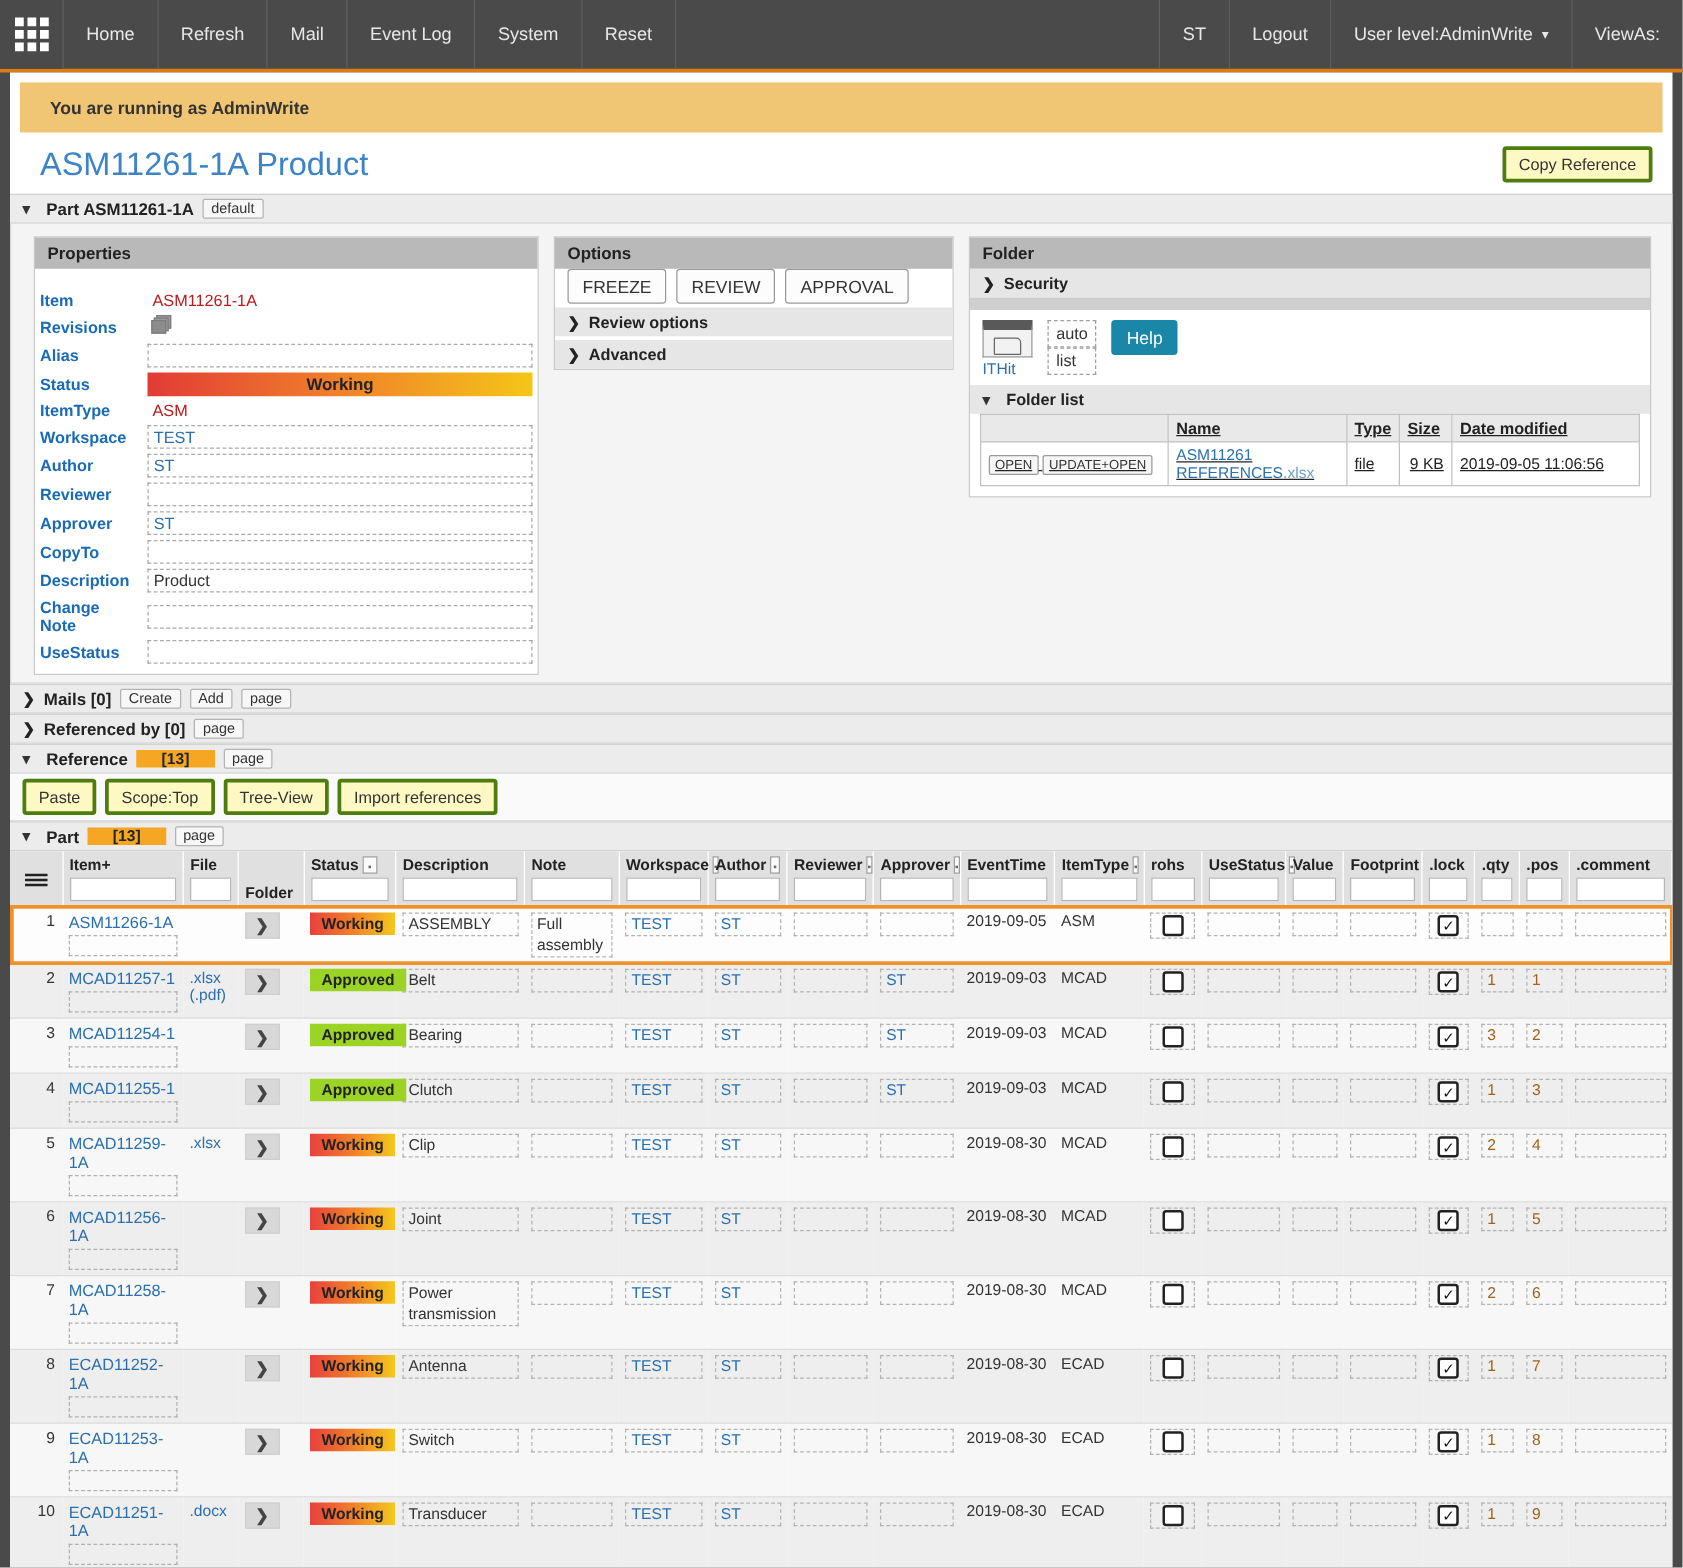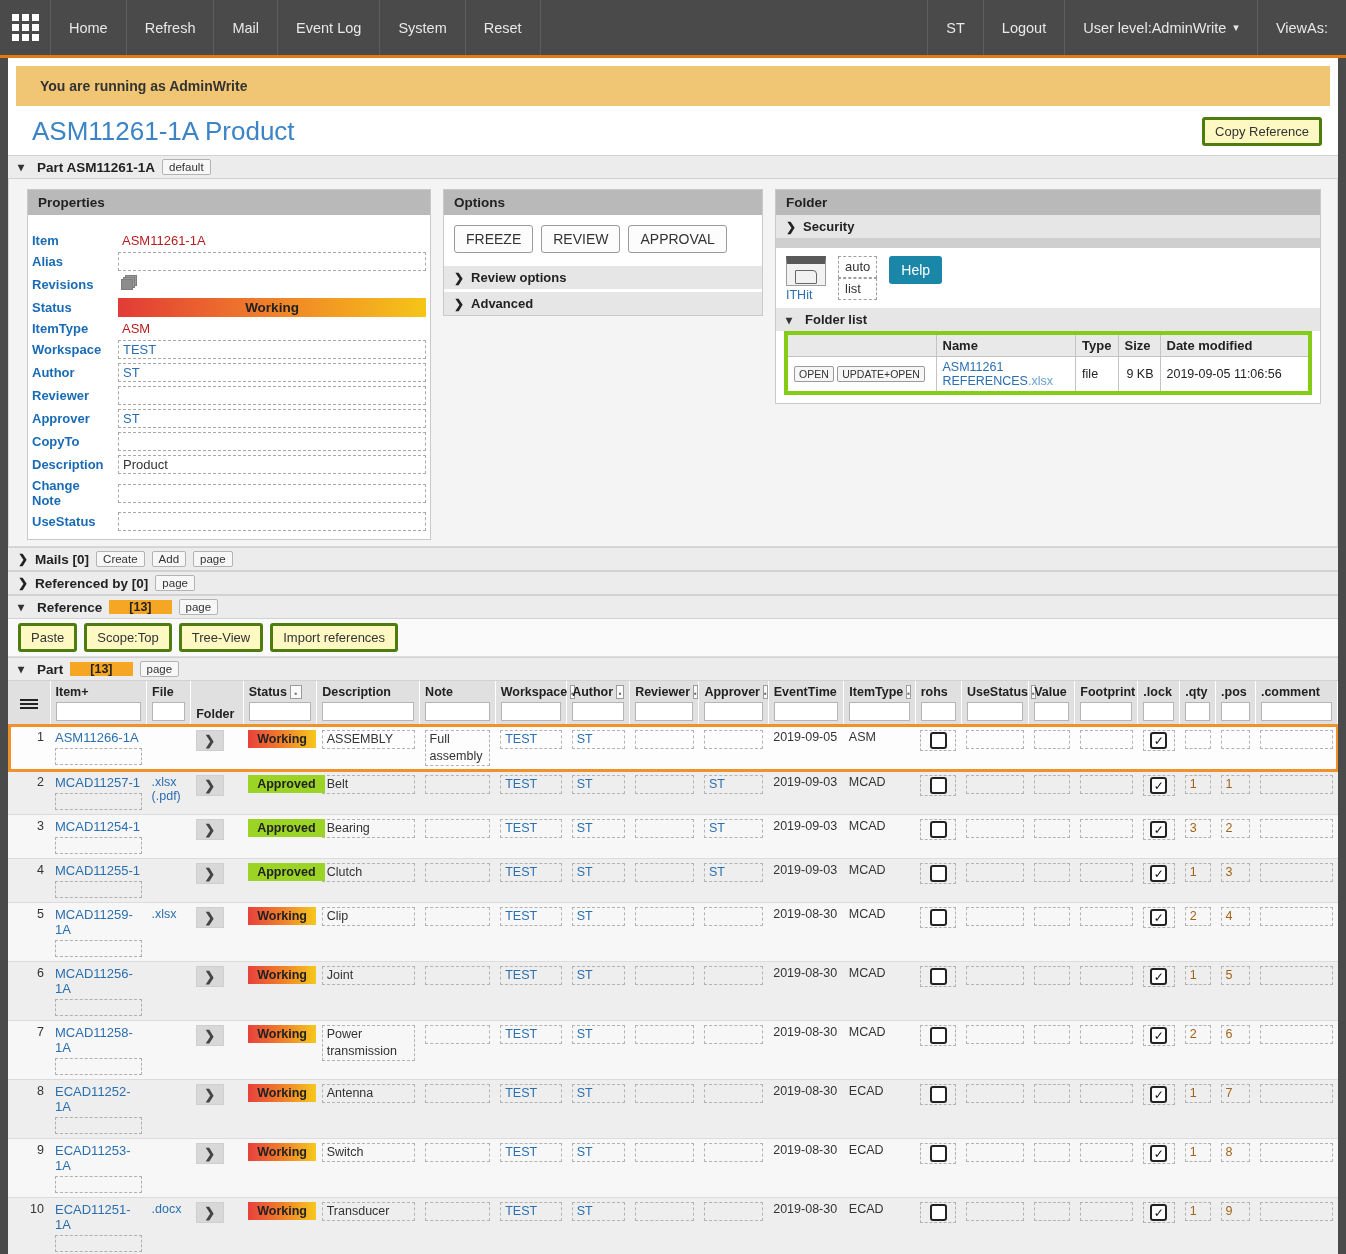--- a/index.html
+++ b/index.html
@@ -85,21 +85,21 @@
   .statusbar{
     background:linear-gradient(90deg,#e23b36 0%,#ef7a2b 45%,#f5c518 100%);
     text-align:center; font-weight:bold; color:#222; padding:2px 0; font-size:13.5px;
   }
   .revicon{ width:18px; height:16px; position:relative; display:inline-block; margin-left:3px;}
   .revicon i{ position:absolute; width:12px; height:11px; background:#9a9a9a; border:1px solid #7d7d7d;}
   .revicon i:nth-child(1){ left:4px; top:0;}
   .revicon i:nth-child(2){ left:2px; top:2px;}
   .revicon i:nth-child(3){ left:0px; top:4px; background:#8c8c8c;}
   
-  .optbtns{ display:flex; gap:8px; padding:10px 10px; }
+  .optbtns{ display:flex; gap:8px; padding:0 10px; }
   .optbtn{
     border:1px solid #9a9a9a; border-radius:3px; background:#fcfcfc;
     padding:5px 11px; font-size:14px; color:#333; cursor:pointer;
   }
   .subbar{
     background:#e6e6e6; padding:4px 10px; font-weight:bold; font-size:13px;
     margin:3px 0 0 0; display:flex; align-items:center; gap:7px; cursor:pointer;
   }
   .chev-r{ font-size:12px; }
   .secrow{ background:#e6e6e6; padding:4px 10px; font-weight:bold; font-size:13px;
@@ -114,21 +114,21 @@
     content:""; position:absolute; left:8px; top:6px; width:20px; height:12px;
     border:1.5px solid #666; border-radius:1px 4px 1px 1px; background:#f2f2f2;
   }
   .ithit{ color:#2a6fb0; font-size:12.5px; margin-top:2px; display:block; cursor:pointer;}
   .autolist{ border:1px dashed #9f9f9f; padding:1px 6px; font-size:13px; line-height:18px; color:#333; }
   .helpbtn{
     background:#1a86a8; color:#fff; border:none; border-radius:3px;
     padding:6px 12px; font-size:14px; cursor:pointer; font-family:"Liberation Sans",sans-serif;
   }
   table.flist{ width:calc(100% - 16px); margin:0 8px 8px 8px; border-collapse:collapse;
-               border:4px solid #84cc16; font-size:12.5px;}
+               border:1px solid #84cc16; font-size:12.5px;text-decoration:underline;}
   table.flist th{ background:#e9e9e9; border:1px solid #c3c3c3; padding:3px 6px;
                   text-align:left; font-size:13px; }
   table.flist td{ border:1px solid #c3c3c3; padding:3px 6px; background:#fff; }
   .minibtn{ border:1px solid #9a9a9a; background:#f6f6f6; font-size:10.5px;
             padding:1px 4px; border-radius:2px; cursor:pointer; color:#333;}
   .flink{ color:#2a6fb0; cursor:pointer; }
   .tiny-ext{ color:#6aa0cf; }
   
   .toolbar{ display:flex; gap:7px; padding:4px 10px; background:#fafafa;
             border-bottom:1px solid #ddd;}
@@ -246,28 +246,28 @@
       <div class="panel-head">Properties</div>
       <table class="props">
         <tbody>
             <tr>
           <td class="plabel">Item</td>
           <td>
                 <div class="val-plain">ASM11261-1A</div>
               </td>
         </tr>
         <tr>
+          <td class="plabel">Revisions</td>
+          <td><span class="revicon"><i></i><i></i><i></i></span></td>
+        </tr>
+        <tr>
           <td class="plabel">Alias</td>
           <td>
                 <div class="dashfield"></div>
               </td>
-        </tr>
-        <tr>
-          <td class="plabel">Revisions</td>
-          <td><span class="revicon"><i></i><i></i><i></i></span></td>
         </tr>
         <tr>
           <td class="plabel">Status</td>
           <td>
                 <div class="statusbar">Working</div>
               </td>
         </tr>
         <tr>
           <td class="plabel">ItemType</td>
           <td>

